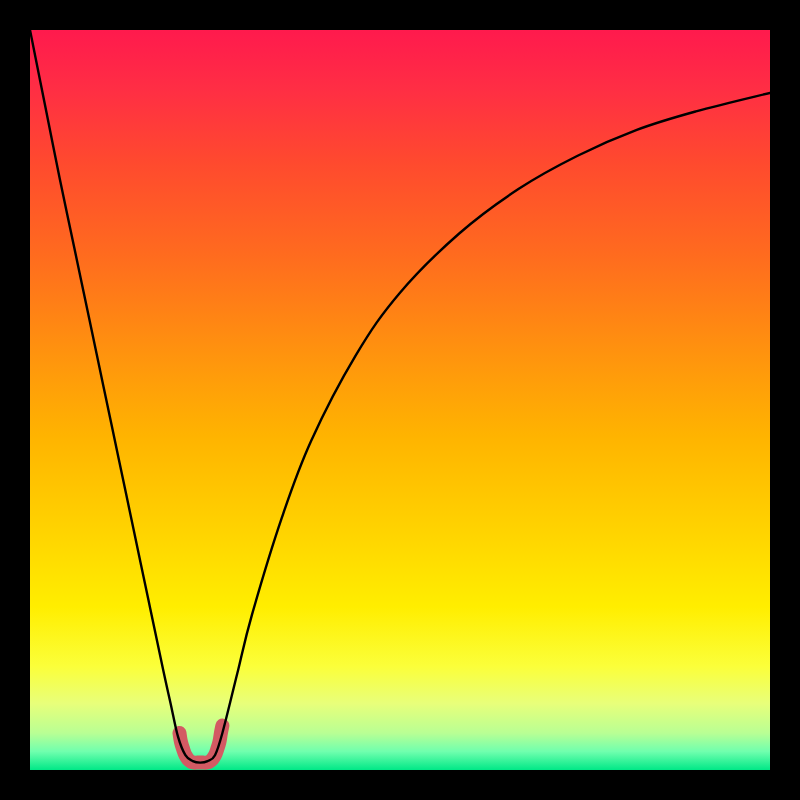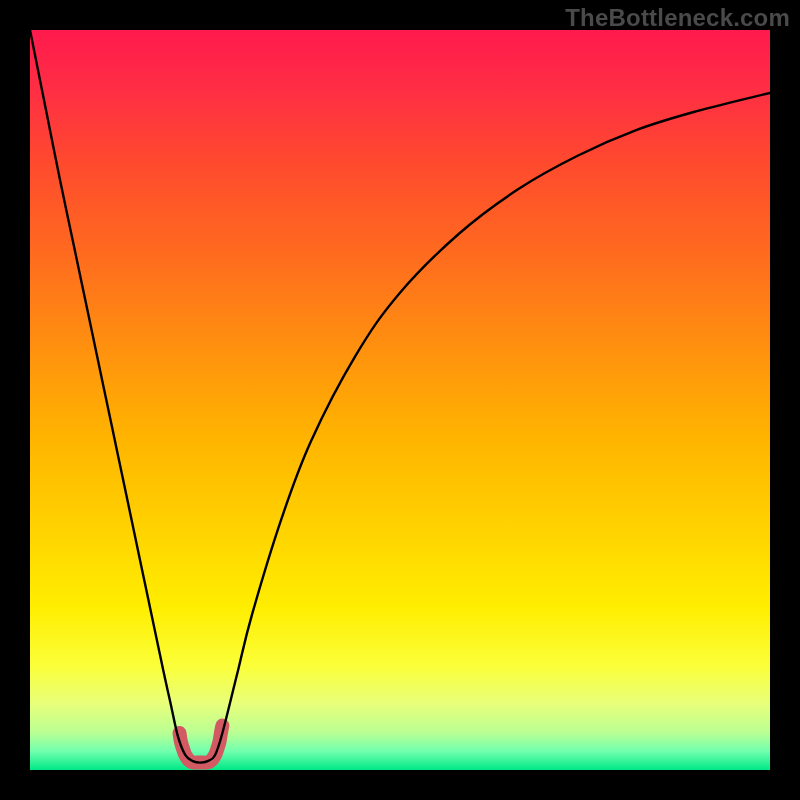--- a/index.html
+++ b/index.html
@@ -79,14 +79,13 @@
       </defs>
       <rect x="0" y="0" width="740" height="740" fill="url(#bg-grad)"></rect>
     </svg>
 
     <svg class="curve" viewBox="0 0 740 740" preserveAspectRatio="none">
       <path id="highlight-path" fill="none" stroke="#d35a63" stroke-width="14" stroke-linecap="round" stroke-linejoin="round" d="M 149.48 703.00 C 149.75 704.60, 150.29 708.95, 150.96 711.88 C 151.63 714.81, 152.38 716.88, 153.18 719.28 C 153.98 721.68, 154.47 723.34, 155.40 725.20 C 156.33 727.06, 157.29 728.44, 158.36 729.64 C 159.43 730.84, 160.25 731.33, 161.32 731.86 C 162.39 732.39, 163.21 732.47, 164.28 732.60 C 165.35 732.73, 166.17 732.60, 167.24 732.60 C 168.31 732.60, 169.13 732.60, 170.20 732.60 C 171.27 732.60, 172.09 732.60, 173.16 732.60 C 174.23 732.60, 175.05 732.73, 176.12 732.60 C 177.19 732.47, 178.01 732.39, 179.08 731.86 C 180.15 731.33, 180.97 730.84, 182.04 729.64 C 183.11 728.44, 184.07 727.06, 185.00 725.20 C 185.93 723.34, 186.42 721.68, 187.22 719.28 C 188.02 716.88, 188.77 714.81, 189.44 711.88 C 190.11 708.95, 190.39 705.93, 190.92 703.00 C 191.45 700.07, 192.13 696.93, 192.40 695.60"></path>
       <path id="main-path" fill="none" stroke="#000000" stroke-width="2.4" stroke-linecap="round" stroke-linejoin="round" d="M 0.00 0.00 C 2.66 13.32, 9.47 47.36, 14.80 74.00 C 20.13 100.64, 24.27 122.03, 29.60 148.00 C 34.93 173.97, 39.07 192.99, 44.40 218.30 C 49.73 243.61, 53.87 263.29, 59.20 288.60 C 64.53 313.91, 68.67 333.59, 74.00 358.90 C 79.33 384.21, 83.47 403.89, 88.80 429.20 C 94.13 454.51, 98.27 474.19, 103.60 499.50 C 108.93 524.81, 113.07 544.49, 118.40 569.80 C 123.73 595.11, 129.20 621.45, 133.20 640.10 C 137.20 658.75, 137.94 661.41, 140.60 673.40 C 143.26 685.39, 145.34 697.38, 148.00 706.70 C 150.66 716.02, 152.74 720.80, 155.40 725.20 C 158.06 729.60, 160.14 729.79, 162.80 731.12 C 165.46 732.45, 167.54 732.60, 170.20 732.60 C 172.86 732.60, 174.94 732.45, 177.60 731.12 C 180.26 729.79, 182.34 730.26, 185.00 725.20 C 187.66 720.14, 188.40 717.65, 192.40 703.00 C 196.40 688.35, 201.87 665.11, 207.20 643.80 C 212.53 622.49, 214.01 612.57, 222.00 584.60 C 229.99 556.63, 240.94 519.70, 251.60 488.40 C 262.26 457.10, 267.88 440.00, 281.20 410.70 C 294.52 381.40, 309.62 352.24, 325.60 325.60 C 341.58 298.96, 351.35 284.68, 370.00 262.70 C 388.65 240.72, 407.89 222.15, 429.20 203.50 C 450.51 184.85, 467.09 173.09, 488.40 159.10 C 509.71 145.11, 526.29 136.46, 547.60 125.80 C 568.91 115.14, 585.49 107.89, 606.80 99.90 C 628.11 91.91, 642.02 88.06, 666.00 81.40 C 689.98 74.74, 726.68 66.23, 740.00 62.90"></path>
     </svg>
   </div>
 
-  <div class="watermark">TheBottleneck.com</div>
 </div>
 
 </body></html>

